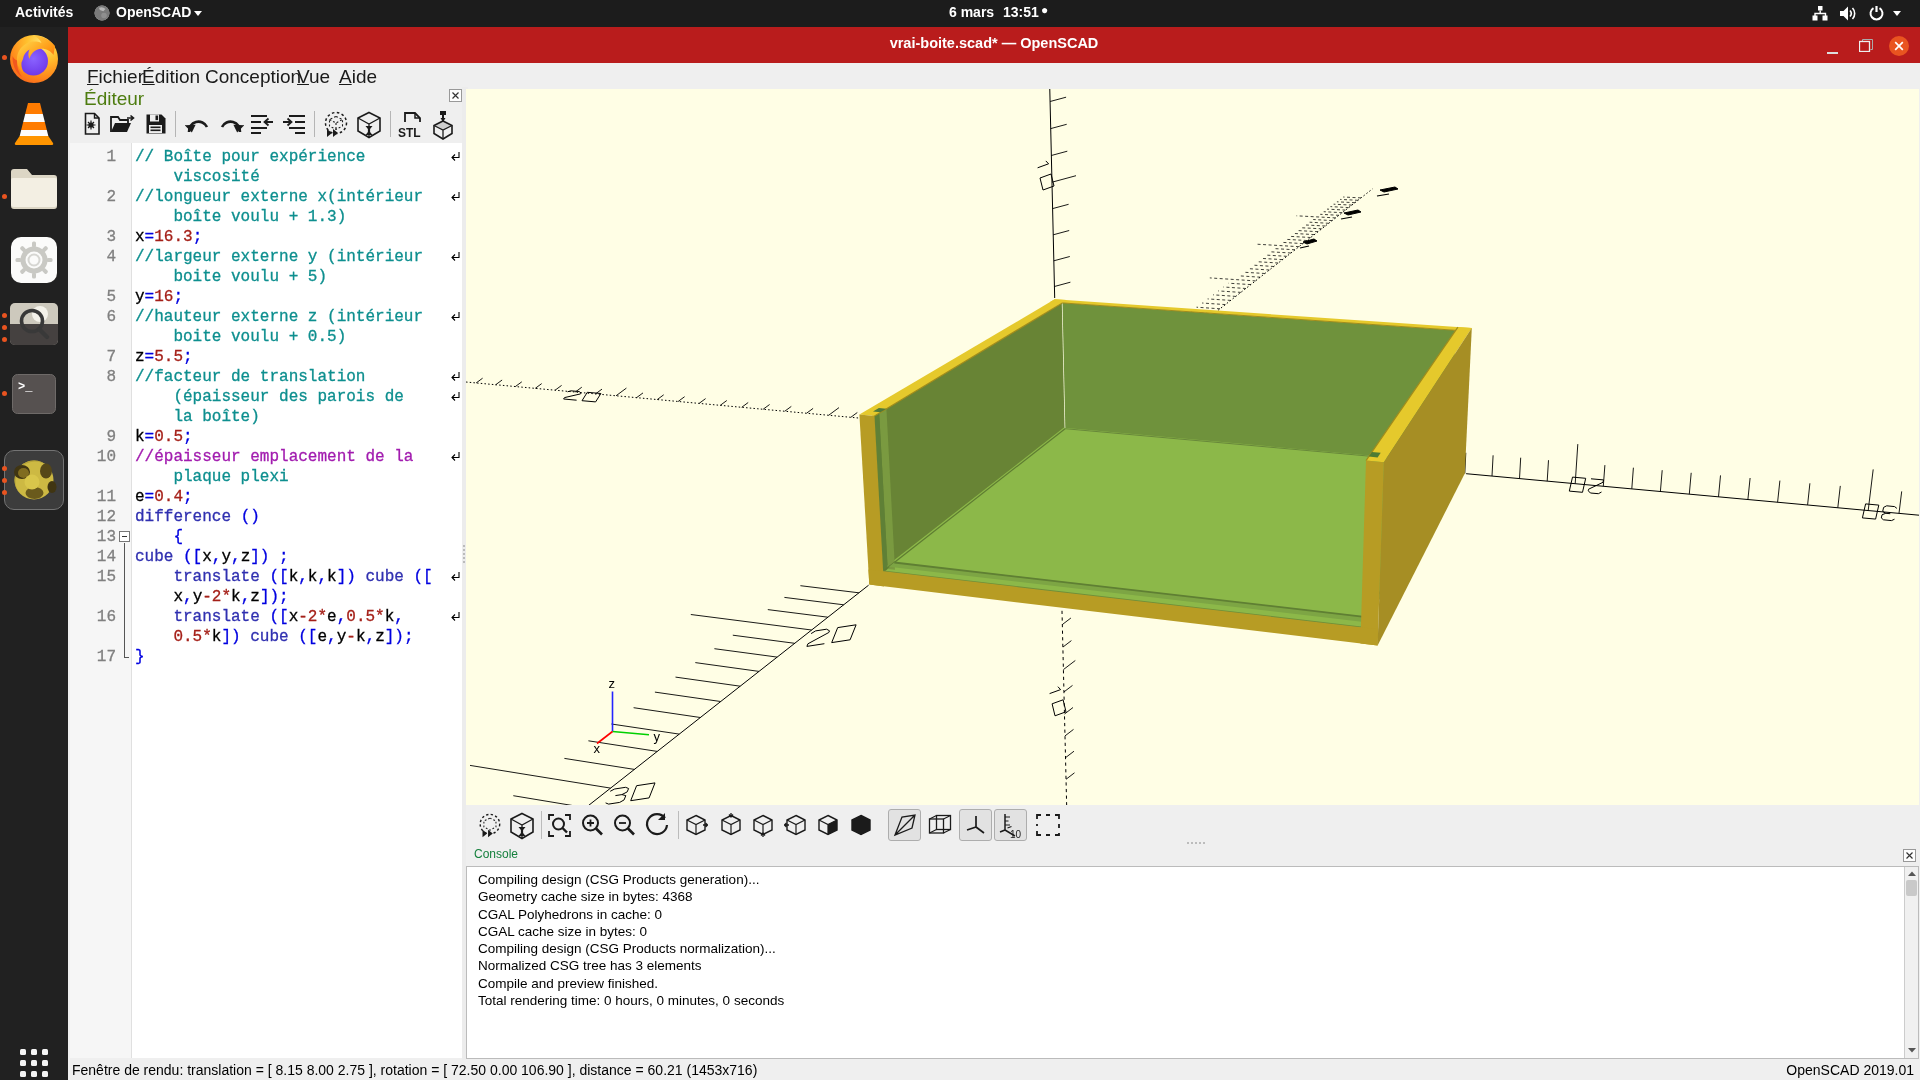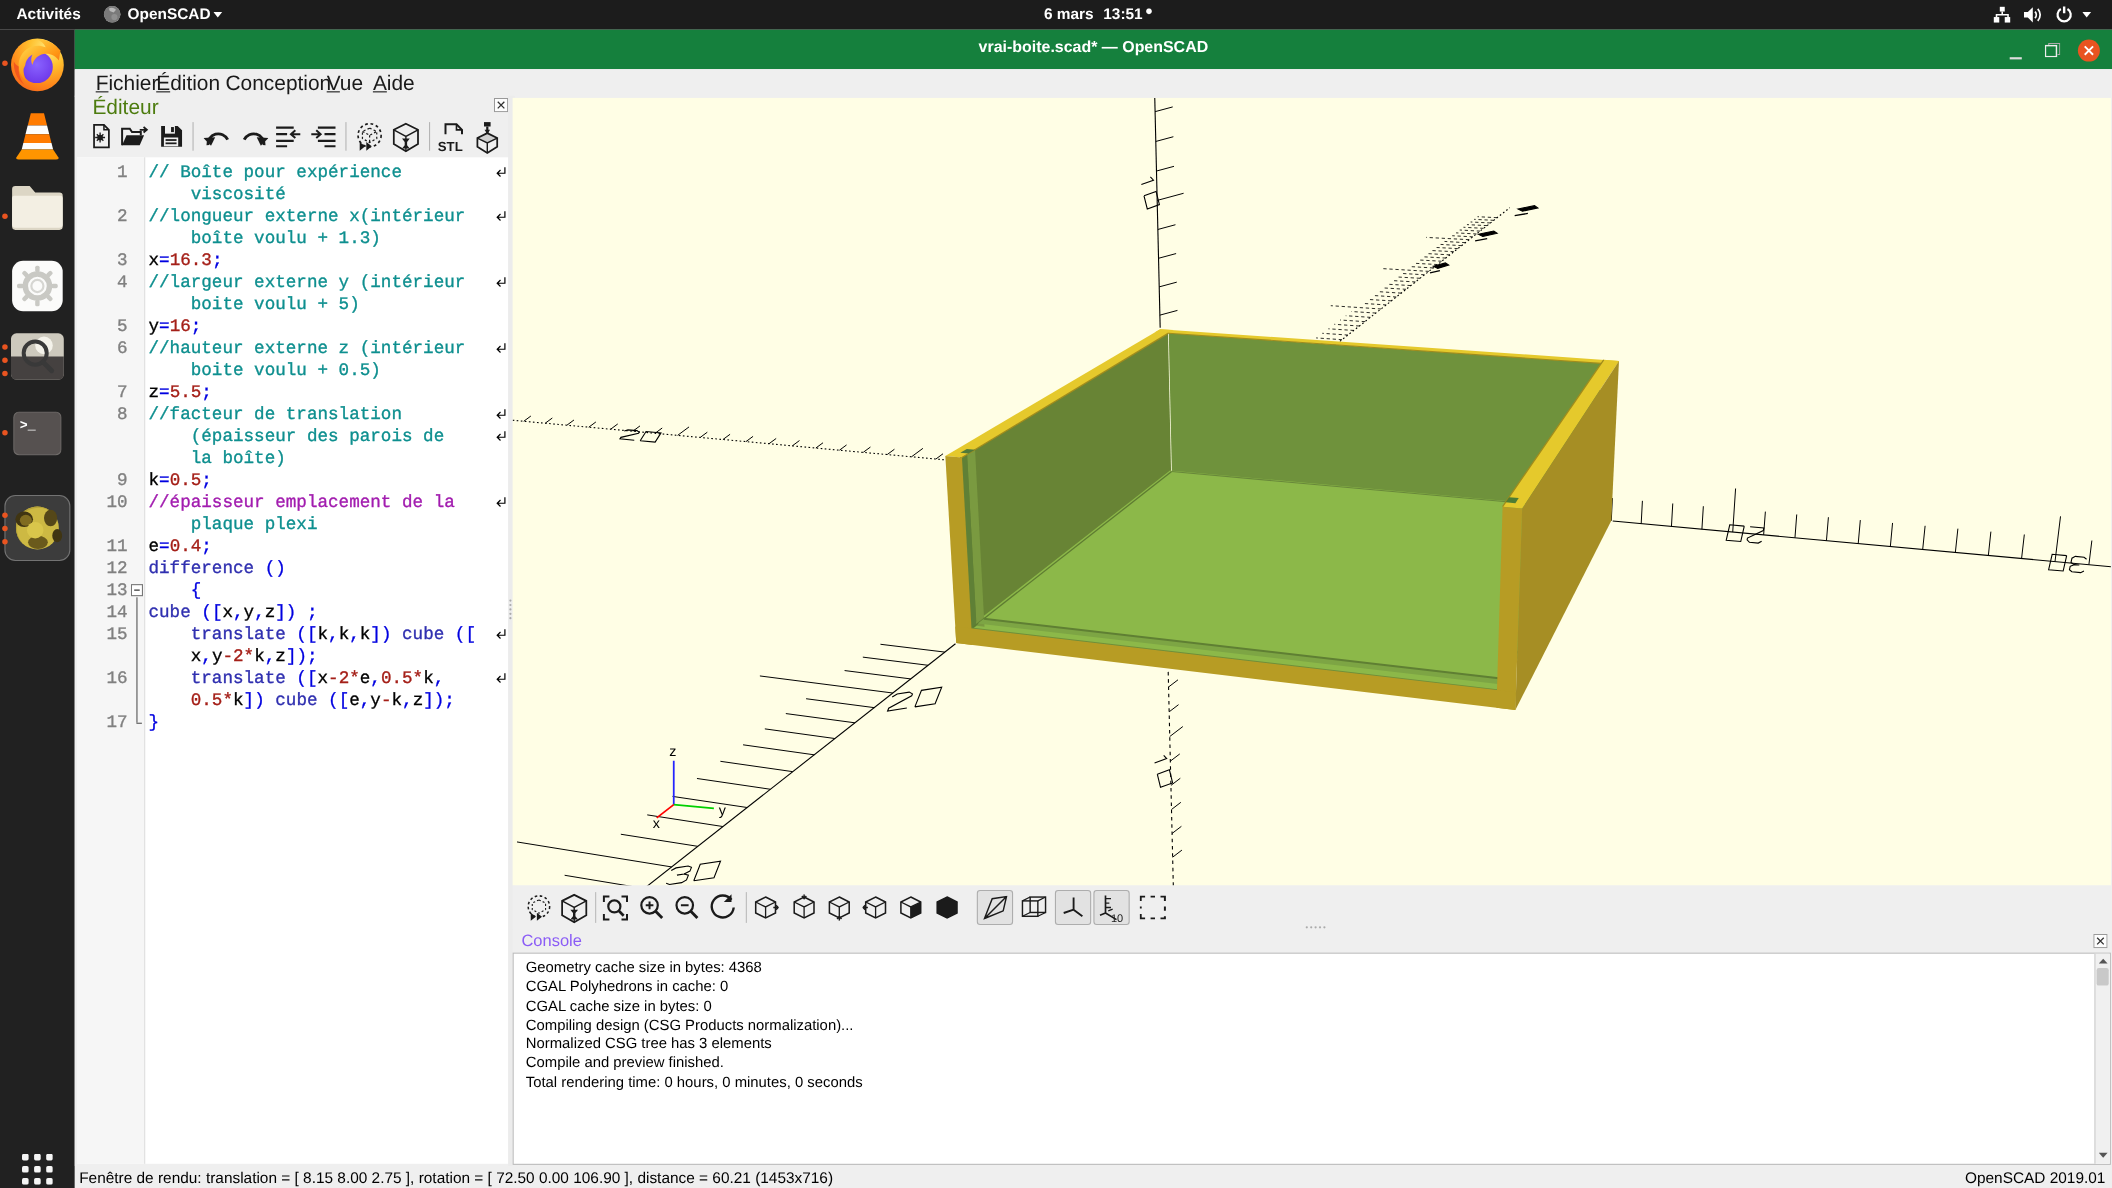--- a/index.html
+++ b/index.html
@@ -127,21 +127,21 @@
     <rect x="0" y="11" width="6" height="6" rx="1.5"></rect>
         <rect x="11" y="11" width="6" height="6" rx="1.5"></rect>
         <rect x="22" y="11" width="6" height="6" rx="1.5"></rect>
     <rect x="0" y="22" width="6" height="6" rx="1.5"></rect>
         <rect x="11" y="22" width="6" height="6" rx="1.5"></rect>
         <rect x="22" y="22" width="6" height="6" rx="1.5"></rect>
       </g>
   </svg>
 </div>
 
-<div class="abs" style="left:68px;top:27px;width:1852px;height:36px;background:#15803d">
+<div class="abs" style="left:68px;top:27px;width:1852px;height:36px;background:#b91c1c">
   <div class="abs" style="left:0;top:8px;width:1852px;text-align:center;color:#fff;font-size:14.5px;font-weight:700">vrai-boite.scad* — OpenSCAD</div>
   <div class="abs" style="left:1759px;top:25px;width:11px;height:2px;background:#ddd"></div>
   <svg class="abs" style="left:1791px;top:12px" width="14" height="13" viewBox="0 0 14 13">
       <path d="M3.5 2.5 v-2 h10 v10 h-2" fill="none" stroke="#aaa" stroke-width="1"></path>
       <rect x="0.5" y="2.5" width="10" height="10" fill="none" stroke="#eee" stroke-width="1.3"></rect>
     </svg>
   <div class="abs" style="left:1821px;top:9px;width:20px;height:20px;border-radius:50%;background:#e95420">
     <svg width="20" height="20" viewBox="0 0 20 20">
         <path d="M6.2 6.2 L13.8 13.8 M13.8 6.2 L6.2 13.8" stroke="#fff" stroke-width="1.7"></path>
       </svg>
@@ -592,26 +592,27 @@
  <text x="12" y="26" font-family="Liberation Sans" font-size="10" fill="#1b1b1b">10</text>
 </svg>
 <svg class="abs" style="left:1036px;top:9px" width="24" height="22" viewBox="0 0 24 22">
  <g stroke="#1b1b1b" stroke-width="1.8" fill="none">
  <path d="M1 5 V1 h4 M10 1 h4 M19 1 h4 v4 M23 10 v4 M23 19 v2 h-4 M14 21 h-4 M5 21 H1 v-4 M1 12 v-2"></path>
       </g>
 </svg>
 </div>
 
 <div class="abs" style="left:466px;top:845px;width:1454px;height:215px;background:#efefef">
-  <div class="abs" style="left:8px;top:2px;font-size:15px;color:#8b5cf6">Console</div>
+  <div class="abs" style="left:8px;top:2px;font-size:12px;color:#15803d">Console</div>
   <svg class="abs" style="left:1437px;top:4px" width="13" height="13" viewBox="0 0 13 13">
       <rect x="0.5" y="0.5" width="12" height="12" fill="#fdfdfd" stroke="#999"></rect>
       <path d="M3.5 3.5 l6 6 M9.5 3.5 l-6 6" stroke="#333" stroke-width="1.2"></path>
     </svg>
   <div class="abs" style="left:0px;top:21px;width:1453px;height:193px;background:#fff;border:1px solid #bbb;font-size:13.5px;color:#000;line-height:17.3px;padding:4px 0 0 11px">
+    <div>Compiling design (CSG Products generation)...</div>
       <div>Geometry cache size in bytes: 4368</div>
       <div>CGAL Polyhedrons in cache: 0</div>
       <div>CGAL cache size in bytes: 0</div>
       <div>Compiling design (CSG Products normalization)...</div>
       <div>Normalized CSG tree has 3 elements</div>
       <div>Compile and preview finished.</div>
       <div>Total rendering time: 0 hours, 0 minutes, 0 seconds</div>
   </div>
   <div class="abs" style="left:1438px;top:22px;width:14px;height:191px;background:#f0f0f0;border-left:1px solid #ccc">
     <svg width="14" height="10" style="position:absolute;top:2px;left:0">

